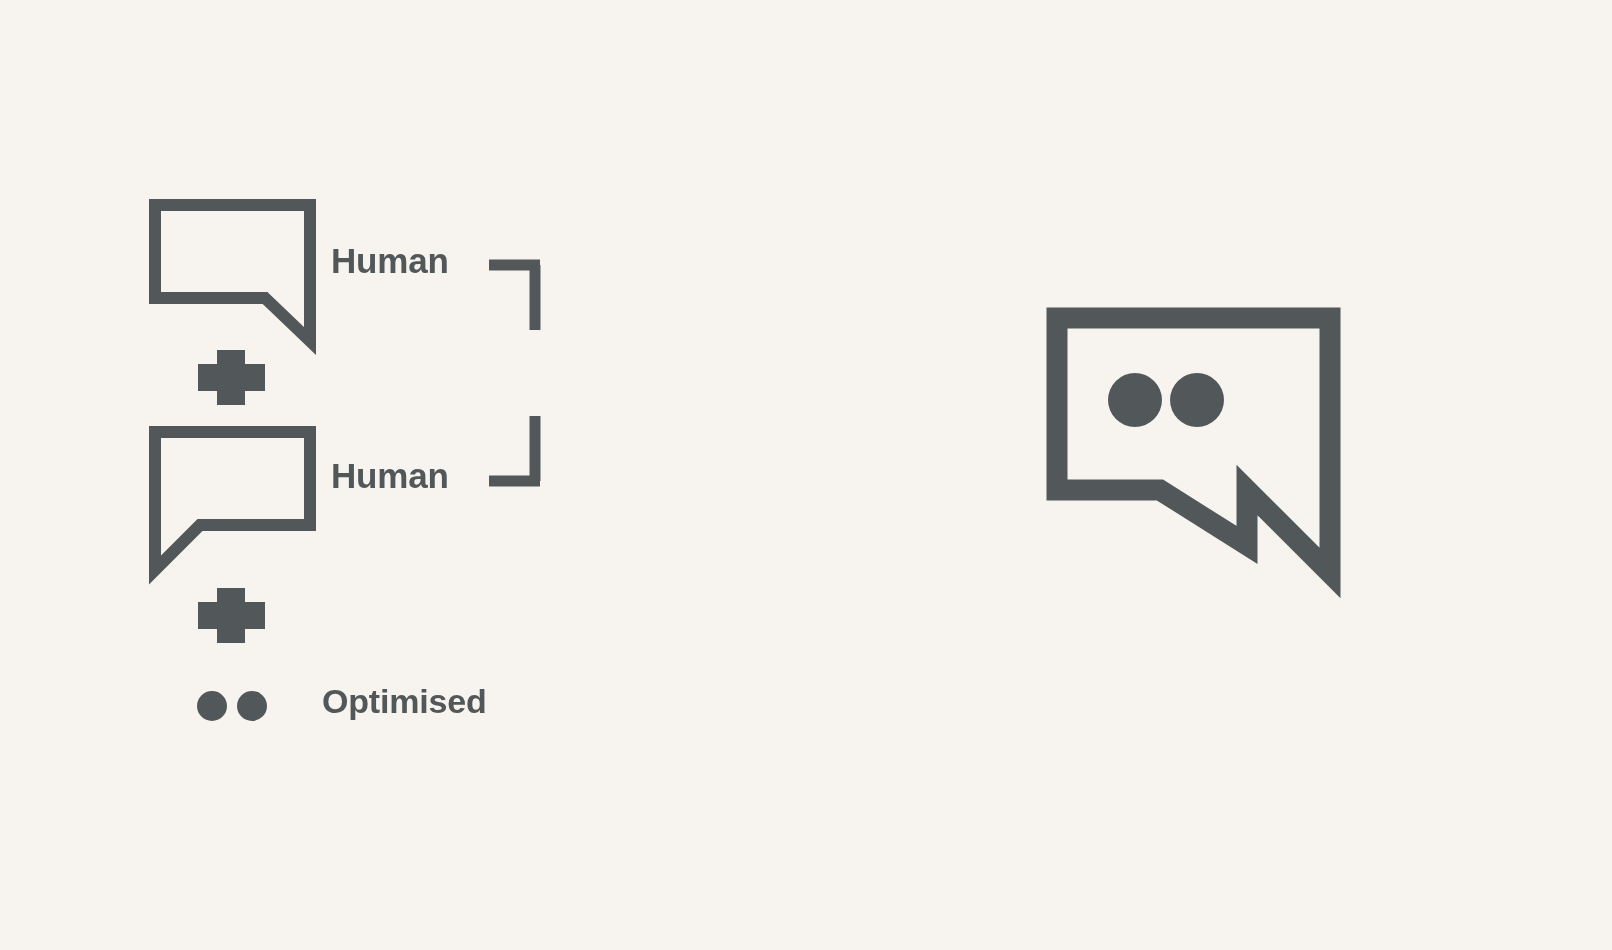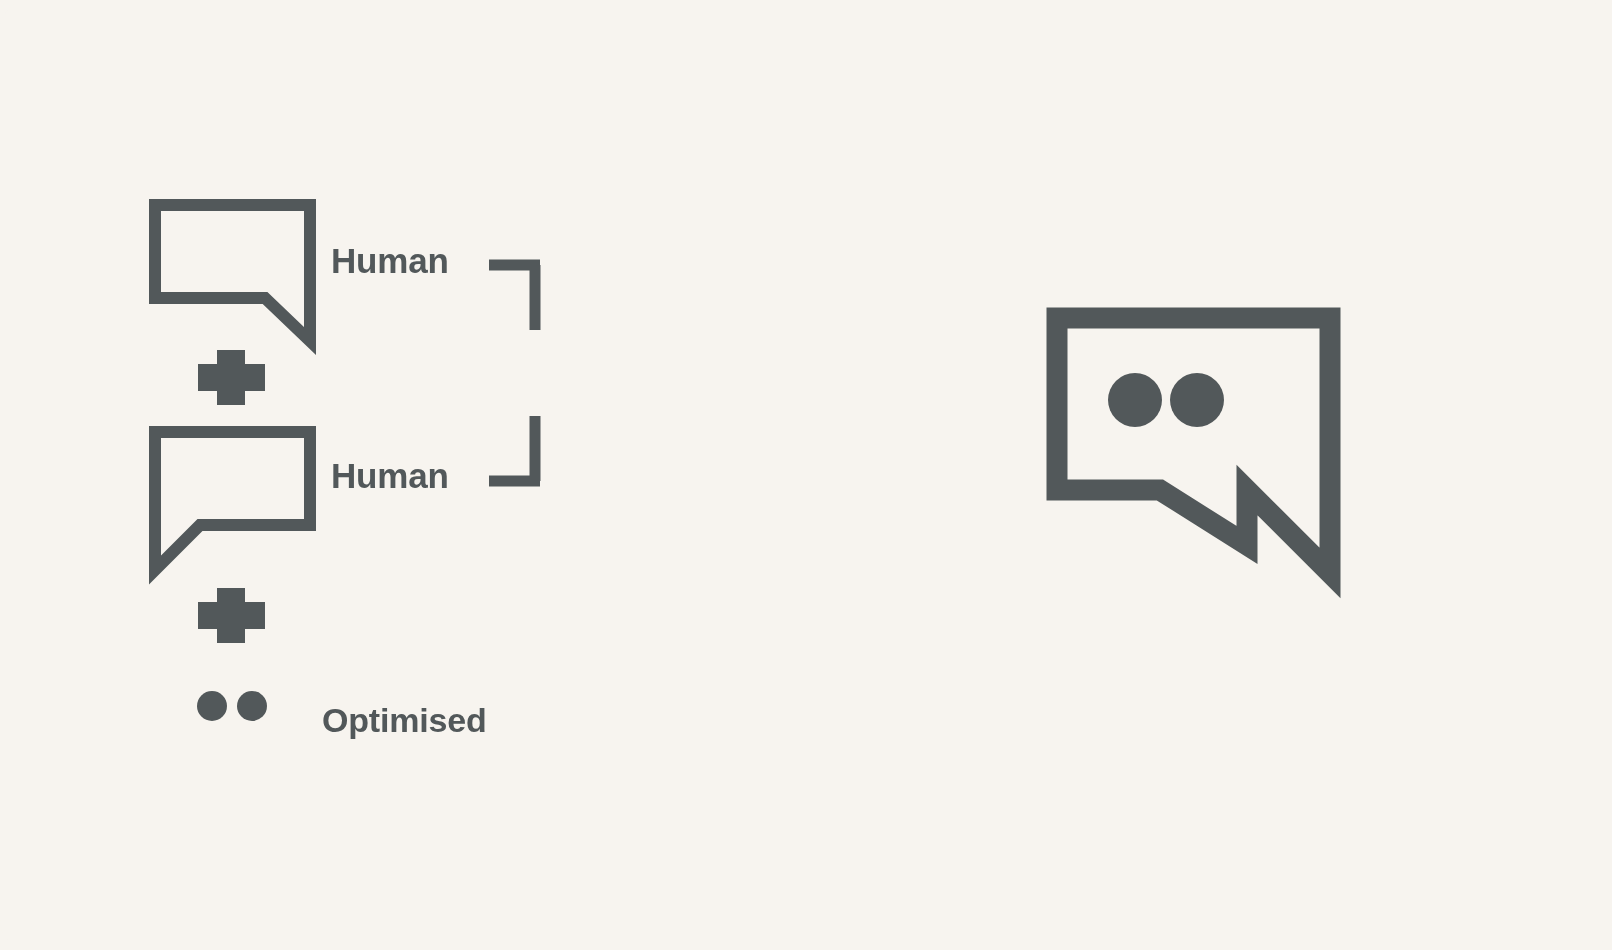--- a/index.html
+++ b/index.html
@@ -34,21 +34,21 @@
     font-family: "Liberation Sans", sans-serif;
     font-weight: 700;
     letter-spacing: -0.2px;
     white-space: nowrap;
     line-height: 1;
     -webkit-font-smoothing: antialiased;
   }
   #label-human-top   { left: 331px; top: 243px; font-size: 35px; }
   #label-human-bottom{ left: 331px; top: 458px; font-size: 35px; }
   #label-experience  { left: 452px; top: 353px; font-size: 35px; }
-  #label-optimised   { left: 322px; top: 684px; font-size: 34px; margin-top: 19px; }
+  #label-optimised   { left: 322px; top: 684px; font-size: 34px; }
 </style>
 </head>
 <body>
 
 <div id="stage">
 
   <svg id="art" viewBox="0 0 1612 950" xmlns="http://www.w3.org/2000/svg">
 
     <g>
       <path d="M 155 205

